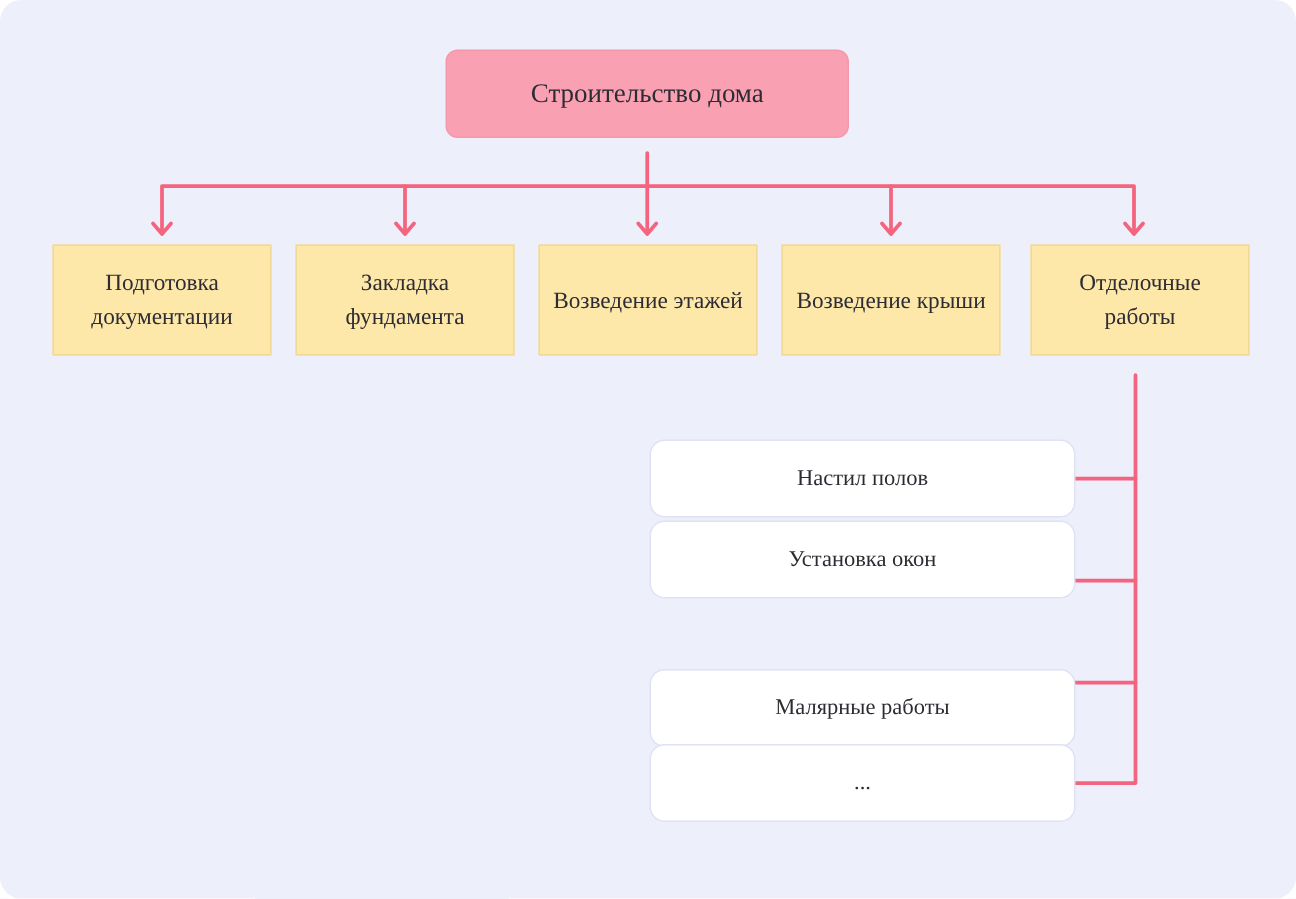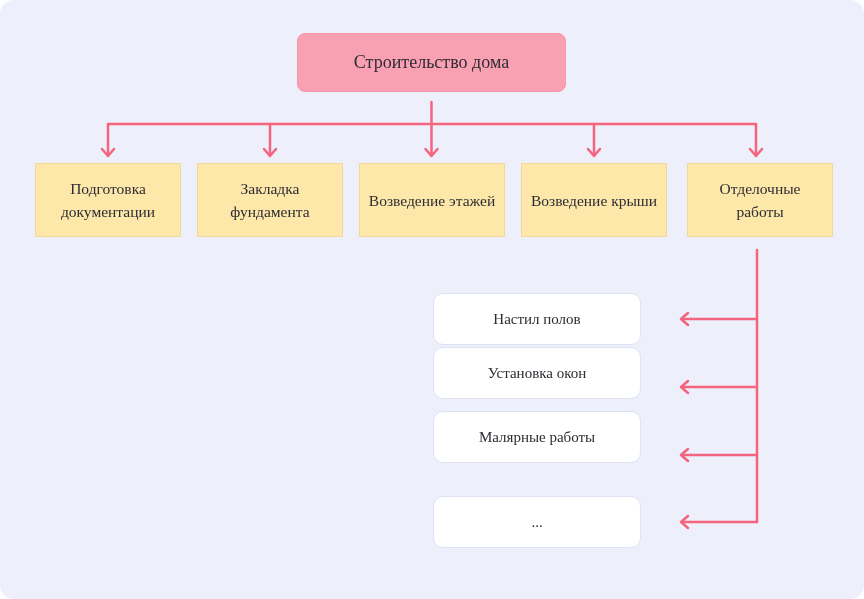--- a/index.html
+++ b/index.html
@@ -44,29 +44,29 @@
     border-radius:0;
     font-size:15.5px;line-height:23px;
     padding:4px 8px;
   }
   .stage-0{left:35px;}
   .stage-1{left:197px;}
   .stage-2{left:359px;}
   .stage-3{left:521px;}
   .stage-4{left:687px;}
   .node-substep{
-    left:433px;width:208px;height:52px;
+    left:433px;width:284px;height:52px;
     background:var(--substep-fill);
     border:1px solid var(--substep-border);
     border-radius:10px;
     font-size:15px;
   }
   .substep-0{top:293px;}
   .substep-1{top:347px;}
-  .substep-2{top:411px;}
+  .substep-2{top:446px;}
   .substep-3{top:496px;}
   .connector-layer{position:absolute;left:0;top:0;pointer-events:none;}
   .connector-layer path{
     fill:none;
     stroke:var(--connector);
     stroke-width:2.5;
     stroke-linecap:round;
     stroke-linejoin:round;
   }
 </style>

